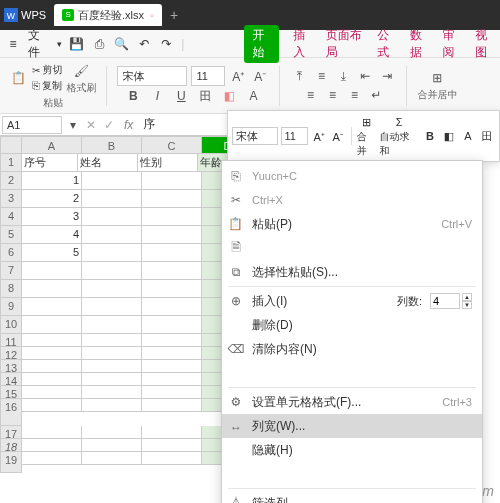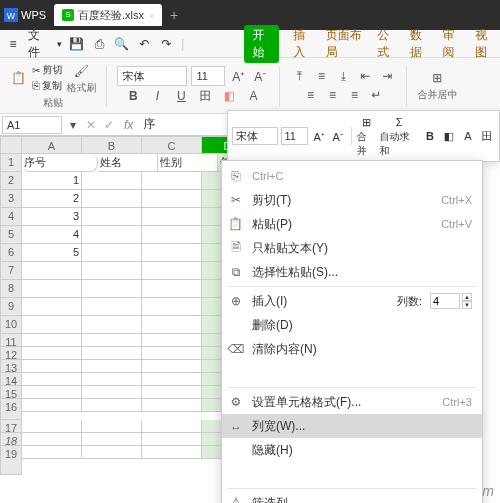--- a/index.html
+++ b/index.html
@@ -8,21 +8,21 @@
   .titlebar .logo { color: #fff; font-size: 11px; display: flex; align-items: center; gap: 3px; }
   .titlebar .logo svg { width: 14px; height: 14px; }
   .tab { height: 22px; background: #fff; margin-left: 8px; display: flex; align-items: center; padding: 0 8px; border-radius: 3px 3px 0 0; font-size: 11px; color: #333; }
   .tab-icon { width: 12px; height: 12px; background: #0b0; margin-right: 4px; border-radius: 2px; color: #fff; font-size: 8px; line-height: 12px; text-align: center; }
   .tab .dot { color: #e88; margin-left: 6px; }
   .plus-tab { color: #aaa; margin-left: 8px; font-size: 14px; }
   .menubar { height: 28px; background: #f7f7f7; display: flex; align-items: center; padding: 0 6px; gap: 8px; border-bottom: 1px solid #e0e0e0; font-size: 12px; }
   .menubar .ic { width: 16px; height: 16px; display: inline-flex; align-items: center; justify-content: center; }
   .menubar .sep { color: #ccc; }
   .tabs-ribbon { display: flex; align-items: center; gap: 14px; margin-left: 8px; }
-  .tabs-ribbon span { color: #a16207; }
+  .tabs-ribbon span { color: #be185d; }
   .tabs-ribbon .active { background: #0a0; color: #fff; padding: 2px 8px; border-radius: 3px; margin-left: 44px; }
   .toolbar { height: 56px; background: #f7f7f7; display: flex; align-items: center; padding: 2px 6px; gap: 4px; border-bottom: 1px solid #ddd; overflow: hidden; }
   .tgroup { display: flex; flex-direction: column; align-items: center; gap: 1px; padding: 0 4px; }
   .tgroup .btnrow { display: flex; gap: 4px; align-items: center; }
   .tgroup .lbl { font-size: 10px; color: #666; }
   .btn-ic { width: 18px; height: 18px; display: inline-flex; align-items: center; justify-content: center; color: #555; }
   .fontsel { background: #fff; border: 1px solid #ccc; height: 20px; font-size: 11px; padding: 0 4px; display: flex; align-items: center; }
   .vsep { width: 1px; height: 40px; background: #ddd; margin: 0 2px; }
   .mini-toolbar { position: absolute; left: 227px; top: 110px; background: #fff; border: 1px solid #d0d0d0; box-shadow: 0 2px 8px rgba(0,0,0,.15); padding: 3px 4px; display: flex; gap: 3px; align-items: center; z-index: 5; font-size: 11px; }
   .mini-toolbar .sel { border: 1px solid #ccc; padding: 0 3px; height: 18px; display: flex; align-items: center; }
@@ -172,21 +172,21 @@
       <div class="ch" style="width: 60px;">B</div>
       <div class="ch" style="width: 60px;">C</div>
       <div class="ch sel" style="width: 52px;">D</div>
       <div class="ch sel" style="width: 52px;">E</div>
       <div class="ch sel" style="width: 52px;">F</div>
       <div class="ch sel" style="width: 52px;">G</div>
       <div class="ch" style="width: 52px;">H</div>
     </div>
 <div class="row">
       <div class="rh" style="height: 18px;">1</div>
-      <div class="cell" style="width: 76px; height: 18px; border-radius: 8px;">序号</div>
+      <div class="cell" style="width: 56px; height: 18px;">序号</div>
       <div class="cell" style="width: 60px; height: 18px;">姓名</div>
       <div class="cell" style="width: 60px; height: 18px;">性别</div>
       <div class="cell colsel" style="width: 52px; height: 18px;">年龄</div>
       <div class="cell colsel" style="width: 52px; height: 18px;"></div>
       <div class="cell colsel" style="width: 52px; height: 18px;"></div>
       <div class="cell colsel" style="width: 52px; height: 18px;"></div>
       <div class="cell" style="width: 52px; height: 18px;"></div>
     </div>
     <div class="row">
       <div class="rh" style="height: 18px;">2</div>
@@ -336,21 +336,21 @@
       <div class="cell" style="width: 60px; height: 13px;"></div>
       <div class="cell" style="width: 60px; height: 13px;"></div>
       <div class="cell" style="width: 60px; height: 13px;"></div>
       <div class="cell colsel" style="width: 52px; height: 13px;"></div>
       <div class="cell colsel" style="width: 52px; height: 13px;"></div>
       <div class="cell colsel" style="width: 52px; height: 13px;"></div>
       <div class="cell colsel" style="width: 52px; height: 13px;"></div>
       <div class="cell" style="width: 52px; height: 13px;"></div>
     </div>
     <div class="row">
-      <div class="rh" style="height: 21px;">16</div>
+      <div class="rh" style="height: 27px;">16</div>
       <div class="cell" style="width: 60px; height: 13px;"></div>
       <div class="cell" style="width: 60px; height: 13px;"></div>
       <div class="cell" style="width: 60px; height: 13px;"></div>
       <div class="cell colsel" style="width: 52px; height: 13px;"></div>
       <div class="cell colsel" style="width: 52px; height: 13px;"></div>
       <div class="cell colsel" style="width: 52px; height: 13px;"></div>
       <div class="cell colsel" style="width: 52px; height: 13px;"></div>
       <div class="cell" style="width: 52px; height: 13px;"></div>
     </div>
     <div class="row">
@@ -369,21 +369,21 @@
       <div class="cell" style="width: 60px; height: 13px;"></div>
       <div class="cell" style="width: 60px; height: 13px;"></div>
       <div class="cell" style="width: 60px; height: 13px;"></div>
       <div class="cell colsel" style="width: 52px; height: 13px;"></div>
       <div class="cell colsel" style="width: 52px; height: 13px;"></div>
       <div class="cell colsel" style="width: 52px; height: 13px;"></div>
       <div class="cell colsel" style="width: 52px; height: 13px;"></div>
       <div class="cell" style="width: 52px; height: 13px;"></div>
     </div>
     <div class="row">
-      <div class="rh" style="height: 29px;">19</div>
+      <div class="rh" style="height: 21px;">19</div>
       <div class="cell" style="width: 60px; height: 13px;"></div>
       <div class="cell" style="width: 60px; height: 13px;"></div>
       <div class="cell" style="width: 60px; height: 13px;"></div>
       <div class="cell colsel" style="width: 52px; height: 13px;"></div>
       <div class="cell colsel" style="width: 52px; height: 13px;"></div>
       <div class="cell colsel" style="width: 52px; height: 13px;"></div>
       <div class="cell colsel" style="width: 52px; height: 13px;"></div>
       <div class="cell" style="width: 52px; height: 13px;"></div>
     </div>
   </div>
@@ -406,35 +406,33 @@
     <b class="bic">B</b>
     <span class="bic">◧</span>
     <span class="bic">A</span>
     <span class="bic">田</span>
   </div>
 </div>
 
 <div class="context-menu">
   <div class="mitem">
       <span class="mic">⎘</span>
-      <span class="sc">Ctrl+C</span>
+      <span class="sc">Yuucn+C</span>
     </div>
   <div class="mitem">
       <span class="mic">✂</span>
-      <span class="txt">剪切(T)</span>
       <span class="sc">Ctrl+X</span>
     </div>
   <div class="mitem">
       <span class="mic">📋</span>
       <span class="txt">粘贴(P)</span>
       <span class="sc">Ctrl+V</span>
     </div>
   <div class="mitem">
       <span class="mic">🗎</span>
-      <span class="txt">只粘贴文本(Y)</span>
     </div>
   <div class="mitem">
       <span class="mic">⧉</span>
       <span class="txt">选择性粘贴(S)...</span>
     </div>
   <div class="msep2"></div>
   <div class="mitem">
     <span class="mic">⊕</span>
     <span class="txt">插入(I)</span>
     <span style="font-size:11px">列数:</span>

